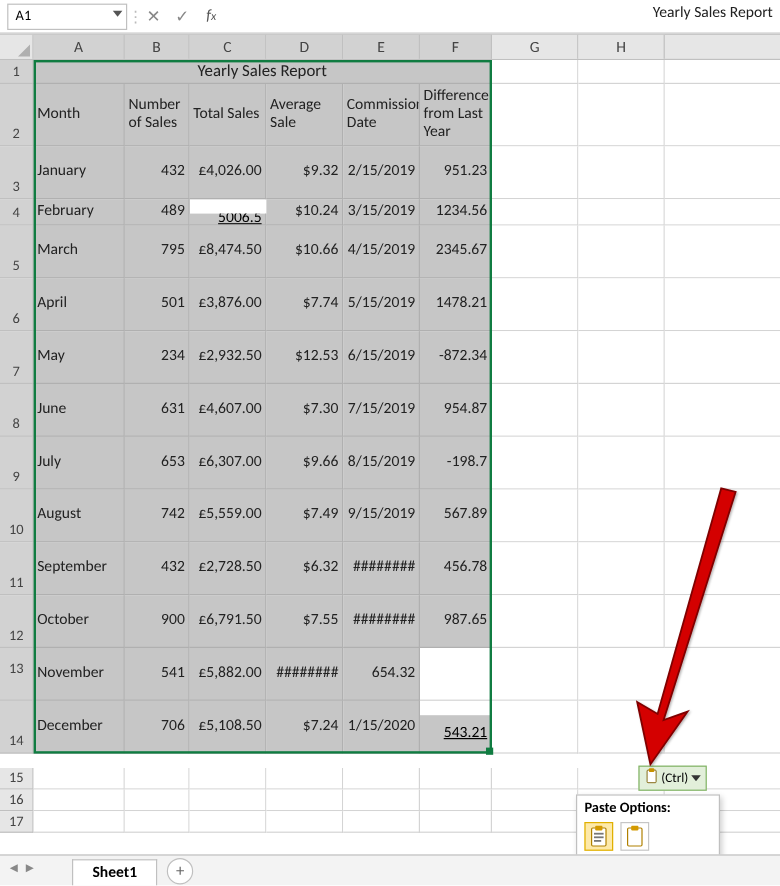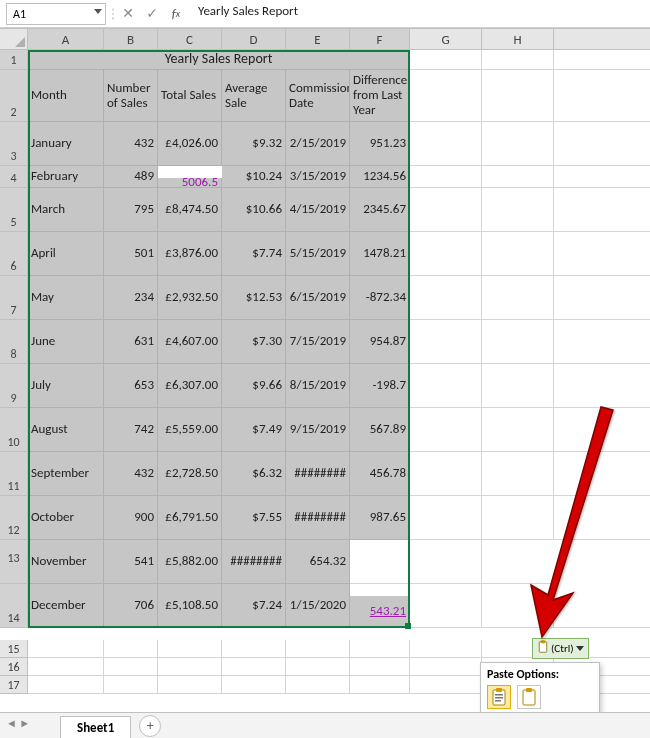--- a/index.html
+++ b/index.html
@@ -14,20 +14,21 @@
     position: relative;
   }
   
   .formula-bar {
     display: flex;
     align-items: center;
     height: 28px;
     border-bottom: 1px solid #d0d0d0;
     background: #fff;
     padding: 2px 6px;
+    text-align: right;
   }
   .name-box {
     width: 100px;
     height: 22px;
     border: 1px solid #c0c0c0;
     display: flex;
     align-items: center;
     padding: 0 6px;
     font-size: 12px;
     background: #fff;
@@ -112,21 +113,21 @@
     font-size: 13px;
     color: #222;
     display:flex; align-items:center;
     overflow: hidden;
     white-space: normal;
     line-height: 1.15;
     background: #fff;
   }
   .cell.sel { background: #c6c6c6; border-color:#b0b0b0; }
   .cell.right { justify-content:flex-end; text-align:right; }
-  .cell.link { color:#a21caf; text-decoration:underline;margin-top:12px; }
+  .cell.link { color:#000000; text-decoration:underline;margin-top:12px; }
   .title-cell {
     grid-column: 2 / 8;
     justify-content:center;
     font-size: 14px;
   }
   
   .selection-outline {
     position:absolute;
     left: 28px; top: 0;
     width: 382px; 

